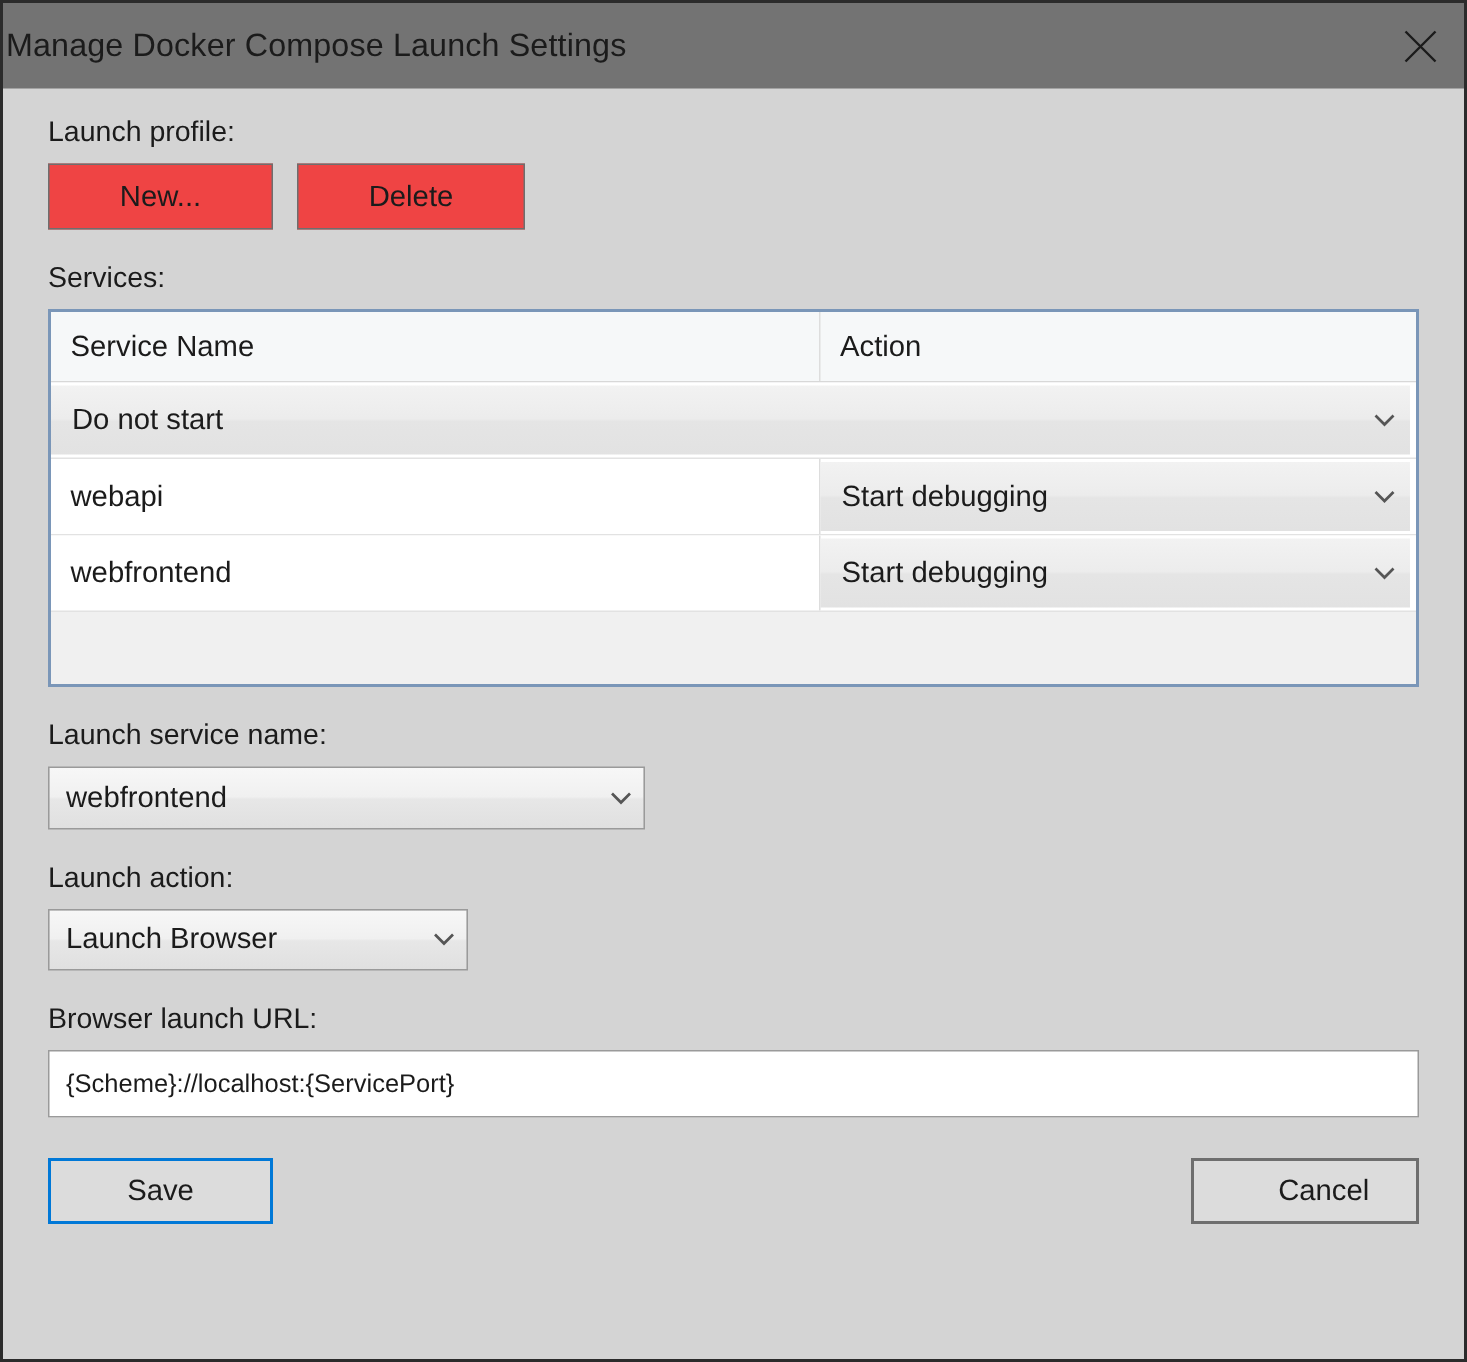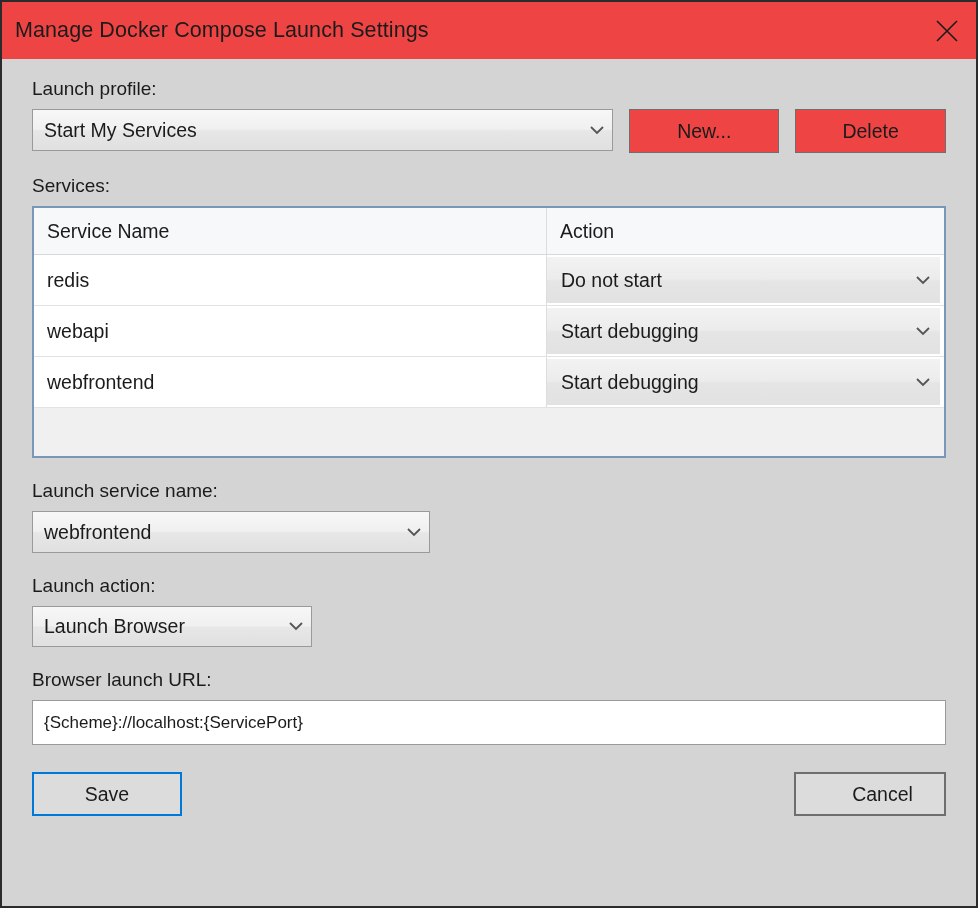--- a/index.html
+++ b/index.html
@@ -24,25 +24,25 @@
     display: flex;
     flex-direction: column;
     overflow: hidden;
   }
 
   
   .titlebar {
     box-sizing: border-box;
     height: 57px;
     flex: 0 0 57px;
-    background: #ef4444;
+    background: #737373;
     display: flex;
     align-items: center;
     justify-content: space-between;
-    padding-left: 13px;
+    padding-left: 2px;
     text-align: right;
   }
   .title-text {
     font-size: 21.5px;
     color: #1b1b1b;
     letter-spacing: 0.1px;
     white-space: nowrap;
   }
   .close-button {
     width: 58px;
@@ -259,43 +259,34 @@
           <path d="M3 3 L23 23 M23 3 L3 23" stroke="#1b1b1b" stroke-width="1.6" fill="none"></path>
         </svg>
       </span>
     </div>
   </div>
 
   <div class="content">
 
     <div class="field-label">Launch profile:</div>
     <div class="profile-row">
-      <div class="combo combo-profile">
-        <div class="combo-value">Start My Services</div>
-        <span class="chevron">
-          <svg width="16" height="11" viewBox="0 0 16 11">
-            <path d="M2 2 L8 8 L14 2" stroke="#555555" stroke-width="1.8" fill="none"></path>
-          </svg>
-        </span>
-      </div>
       <button class="btn btn-new">New...</button>
       <button class="btn btn-delete">Delete</button>
     </div>
 
     <div class="section-gap"></div>
 
     <div class="field-label">Services:</div>
     <div class="grid">
       <div class="grid-header">
         <div class="hcell col-name">Service Name</div>
         <div class="hcell col-action">Action</div>
       </div>
 
       <div class="grid-row">
-        <div class="cell-name">redis</div>
         <div class="cell-action">
           <div class="cell-combo">
             <div class="combo-value">Do not start</div>
             <span class="chevron">
               <svg width="16" height="11" viewBox="0 0 16 11">
                 <path d="M2 2 L8 8 L14 2" stroke="#555555" stroke-width="1.8" fill="none"></path>
               </svg>
             </span>
           </div>
         </div>

